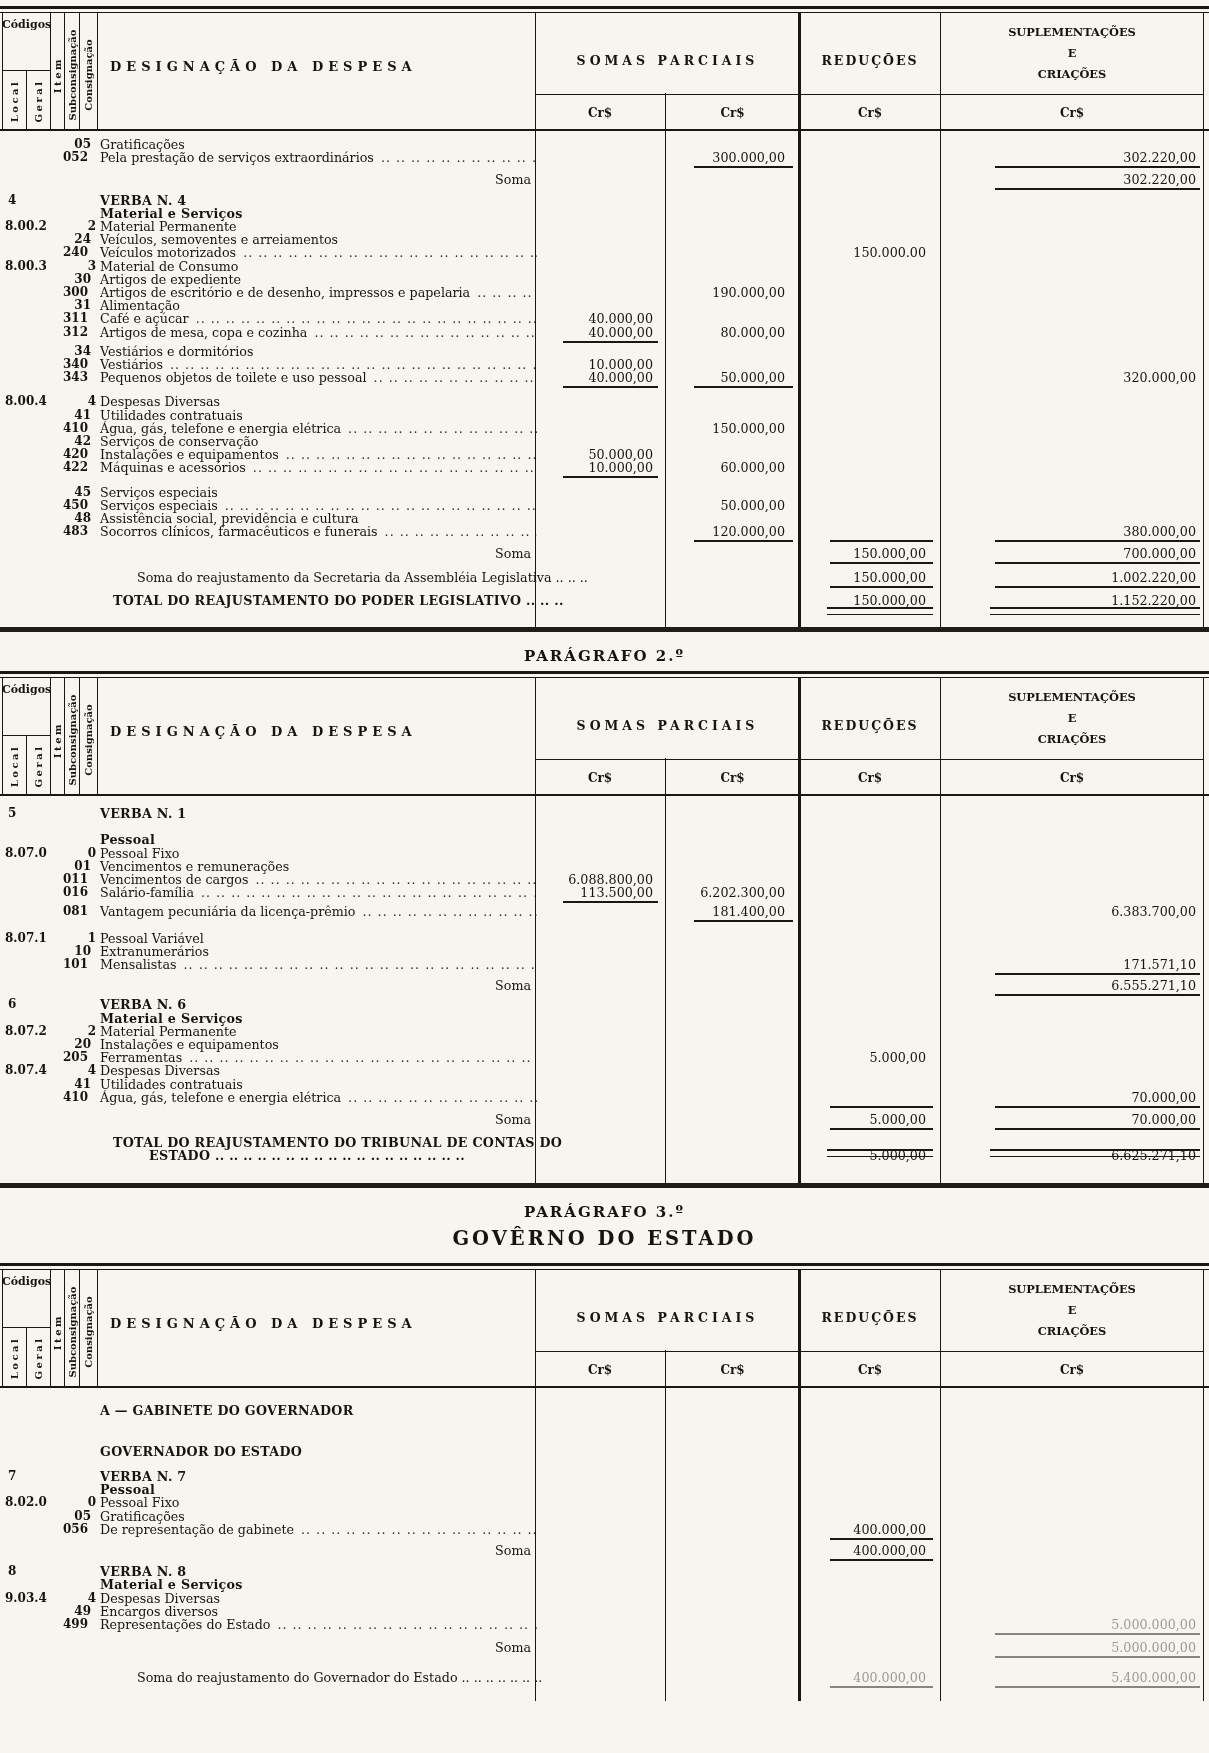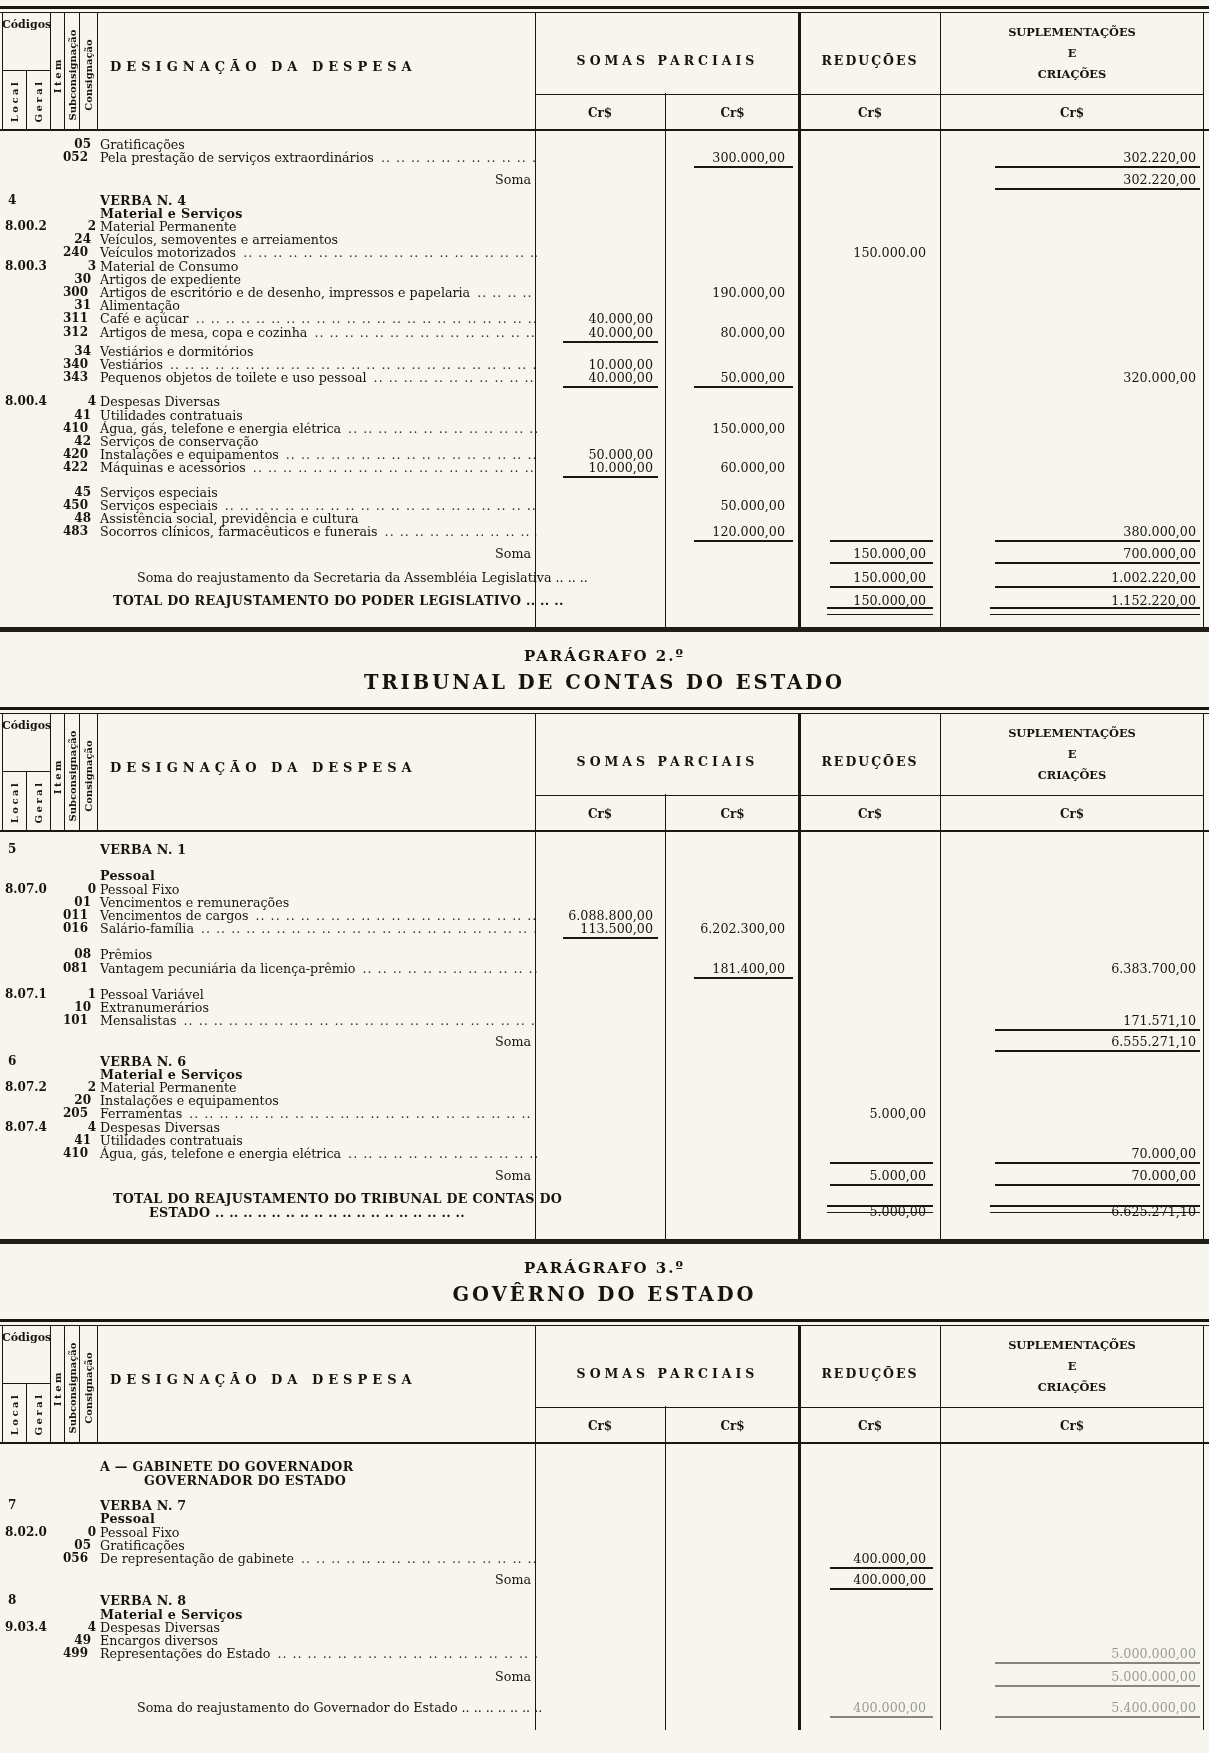--- a/index.html
+++ b/index.html
@@ -473,21 +473,20 @@
         </div>
       </div>
       <div class="vline" style="left: 535px; top: 7px; bottom: 5px;"></div>
       <div class="vline" style="left: 665px; top: 87px; bottom: 5px;"></div>
       <div class="vline thick" style="left: 798px; top: 7px; bottom: 5px;"></div>
       <div class="vline" style="left: 940px; top: 7px; bottom: 5px;"></div>
       <div class="vline" style="left: 1203px; top: 7px; bottom: 5px;"></div>
       <div class="botrule"></div>
     </div>
     <div class="ptitle">PARÁGRAFO  2.º</div>
-    <div class="stitle">TRIBUNAL  DE  CONTAS  DO  ESTADO</div>
     <div class="btable">
       <div class="toprule"></div>
       <div class="thead">
         <div class="h-codigos">Códigos</div>
         <div class="h-codline"></div>
         <div class="vlabel ls2" style="left: 14px; top: 88px;">Local</div>
         <div class="vlabel ls2" style="left: 38px; top: 88px;">Geral</div>
         <div class="vlabel ls2" style="left: 57px; top: 62px;">Item</div>
         <div class="vlabel " style="left: 72px; top: 62px;">Subconsignação</div>
         <div class="vlabel " style="left: 88px; top: 62px;">Consignação</div>
@@ -575,32 +574,20 @@
         <div class="row item has-ul">
           <div class="cell-codes">
             <span class="codeB">016</span>
           </div>
           <div class="cell-desig">
             <span class="lbl">Salário-família</span>
             <span class="leader">.. .. .. .. .. .. .. .. .. .. .. .. .. .. .. .. .. .. .. .. .. .. .. .. .. .. .. .. .. .. .. .. .. .. .. .. .. .. .. .. </span>
           </div>
           <div class="cell-val cv1 ul1"><span class="num">113.500,00</span></div>
           <div class="cell-val cv2"><span class="num">6.202.300,00</span></div>
-          <div class="cell-val cred"></div>
-          <div class="cell-val csup"></div>
-        </div>
-        <div class="row item" style="margin-top: 13px;">
-          <div class="cell-codes">
-            <span class="codeC">08</span>
-          </div>
-          <div class="cell-desig">
-            <span class="lbl">Prêmios</span>
-          </div>
-          <div class="cell-val cv1"></div>
-          <div class="cell-val cv2"></div>
           <div class="cell-val cred"></div>
           <div class="cell-val csup"></div>
         </div>
         <div class="row item has-ul">
           <div class="cell-codes">
             <span class="codeB">081</span>
           </div>
           <div class="cell-desig">
             <span class="lbl">Vantagem pecuniária da licença-prêmio</span>
             <span class="leader">.. .. .. .. .. .. .. .. .. .. .. .. .. .. .. .. .. .. .. .. .. .. .. .. .. .. .. .. .. .. .. .. .. .. .. .. .. .. .. .. </span>
@@ -823,21 +810,21 @@
         <div class="row heading" style="margin-top: 9px;">
           <div class="cell-codes"></div>
           <div class="cell-desig">
             <span class="lbl">A — GABINETE DO GOVERNADOR</span>
           </div>
           <div class="cell-val cv1"></div>
           <div class="cell-val cv2"></div>
           <div class="cell-val cred"></div>
           <div class="cell-val csup"></div>
         </div>
-        <div class="row heading" style="margin-top: 1px; padding-left: 44px;">
+        <div class="row heading" style="margin-top: 28px;">
           <div class="cell-codes"></div>
           <div class="cell-desig">
             <span class="lbl">GOVERNADOR DO ESTADO</span>
           </div>
           <div class="cell-val cv1"></div>
           <div class="cell-val cv2"></div>
           <div class="cell-val cred"></div>
           <div class="cell-val csup"></div>
         </div>
         <div class="row heading" style="margin-top: 12px;">

